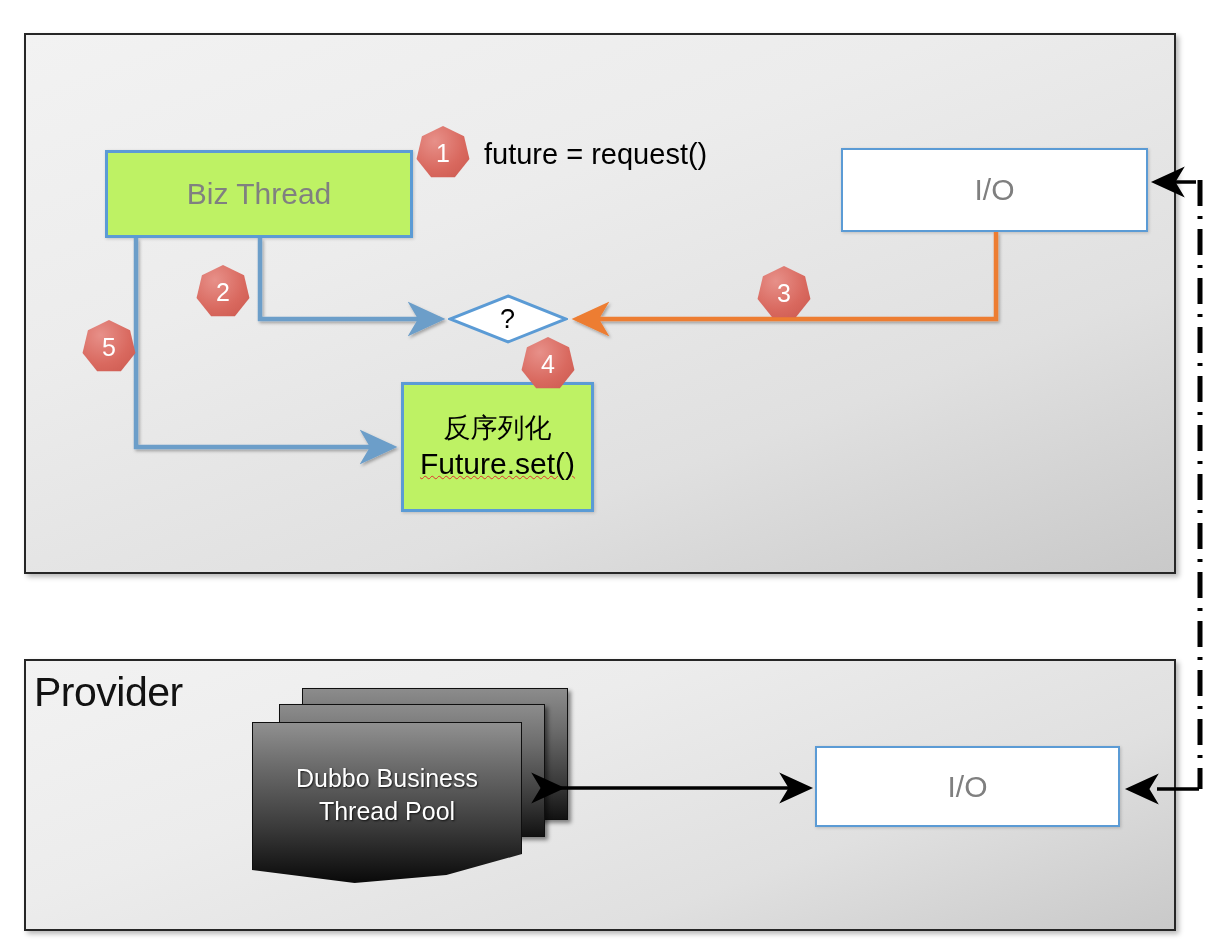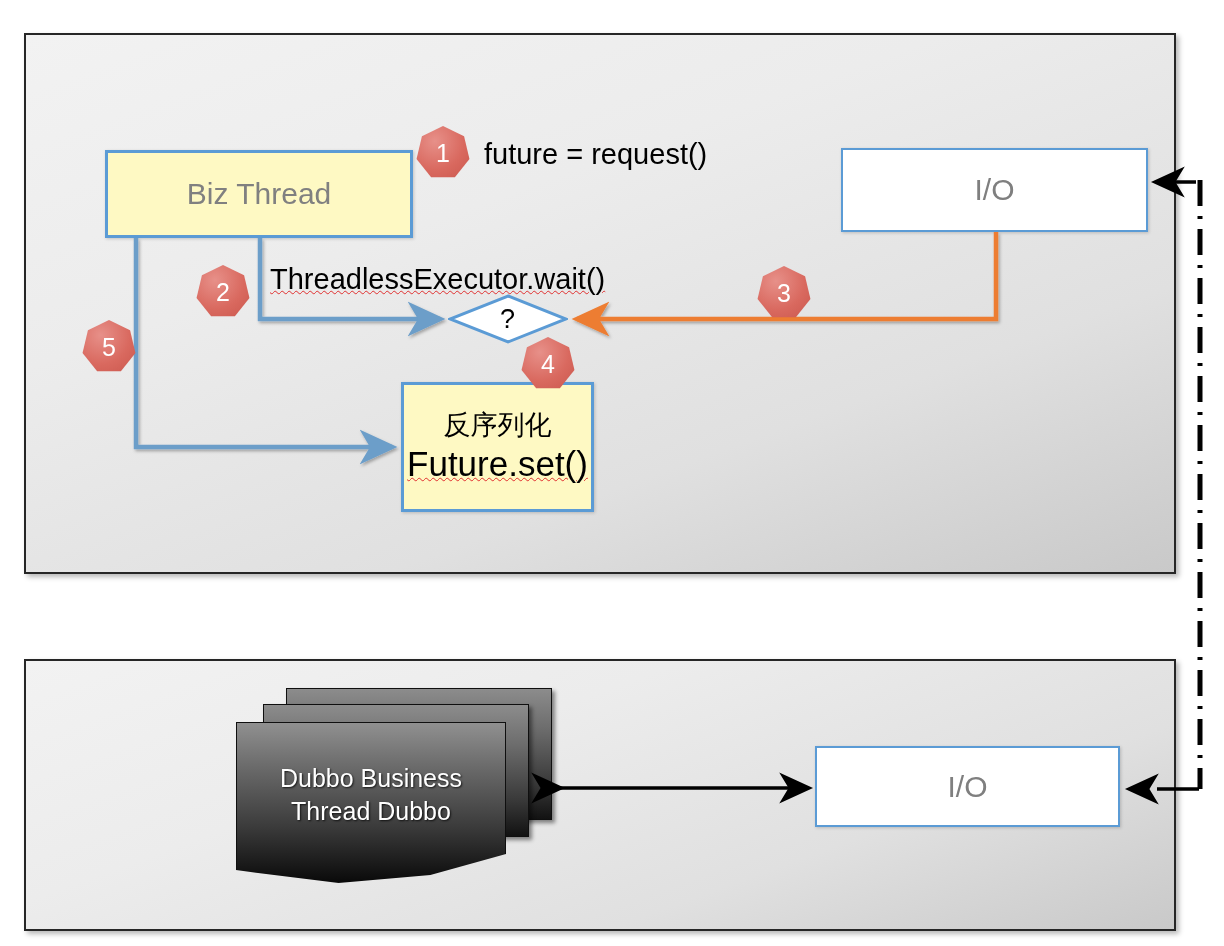--- a/index.html
+++ b/index.html
@@ -42,42 +42,42 @@
     box-sizing: border-box;
     display: flex;
     align-items: center;
     justify-content: center;
     color: #7f7f7f;
     font-size: 30px;
     box-shadow: 1px 1px 3px rgba(0,0,0,0.18);
   }
   .plain-box {
     position: absolute;
-    background: #fef9c3;
+    background: #bef264;
     border: 3px solid #5b9bd5;
     box-sizing: border-box;
     display: flex;
     align-items: center;
     justify-content: center;
     flex-direction: column;
     box-shadow: 1px 1px 3px rgba(0,0,0,0.18);
   }
   .biz-label {
     color: #808080;
     font-size: 30px;
   }
   .deser-line1 {
     color: #000000;
     font-size: 27px;
     font-family: "DejaVu Serif", "Liberation Serif", serif;
     line-height: 1.25;
   }
   .deser-line2 {
     color: #000000;
-    font-size: 35px;
+    font-size: 30px;
     line-height: 1.25;
     border-bottom: 2px wavy #e03030;
     text-decoration: underline;
     text-decoration-color: #e03030;
     text-decoration-style: wavy;
     text-decoration-thickness: 1px;
     text-align: center;
   }
   .edge-label {
     position: absolute;
@@ -172,47 +172,47 @@
   </div>
 
   <div class="diamond-wrap" style="left:448px; top:294px; width:120px; height:50px;">
     <svg width="120" height="50" viewBox="0 0 120 50">
       <polygon points="60,2 118,25 60,48 2,25" fill="#ffffff" stroke="#5b9bd5" stroke-width="3"></polygon>
     </svg>
   </div>
   <div class="qmark" style="left:500px; top:304px;">?</div>
 
   <div class="edge-label" style="left:484px; top:140px;">future = request()</div>
-  <div class="edge-label spell" style="left:270px; top:265px;">ThreadlessExecutor.wait()</div>
 
   <div class="badge" style="left:416px; top:126px;">
     <span>1</span>
   </div>
   <div class="badge" style="left:196px; top:265px;">
     <span>2</span>
   </div>
   <div class="badge" style="left:757px; top:266px;">
     <span>3</span>
   </div>
   <div class="badge" style="left:521px; top:337px;">
     <span>4</span>
   </div>
   <div class="badge" style="left:82px; top:320px;">
     <span>5</span>
   </div>
 
   <div class="panel" style="left:24px; top:659px; width:1152px; height:272px;"></div>
-
-  <div class="pool-stack" style="left:236px; top:688px; width:312px; height:200px;">
+  <div class="panel-title" style="left:34px; top:672px;">Provider</div>
+
+  <div class="pool-stack" style="left:252px; top:688px; width:312px; height:200px;">
     <div class="pool-card" style="left:50px; top:0px; width:264px; height:130px;"></div>
     <div class="pool-card" style="left:27px; top:16px; width:264px; height:131px;"></div>
     <div class="pool-front" style="left:0px; top:34px; width:268px; height:159px;">
       <div class="pool-text">
         <span>Dubbo Business</span><br>
-        <span>Thread Dubbo</span>
+        <span>Thread Pool</span>
       </div>
     </div>
   </div>
 
   <div class="io-box" style="left:815px; top:746px; width:305px; height:81px;">
     <span>I/O</span>
   </div>
 
   <svg class="overlay">
     <defs>

